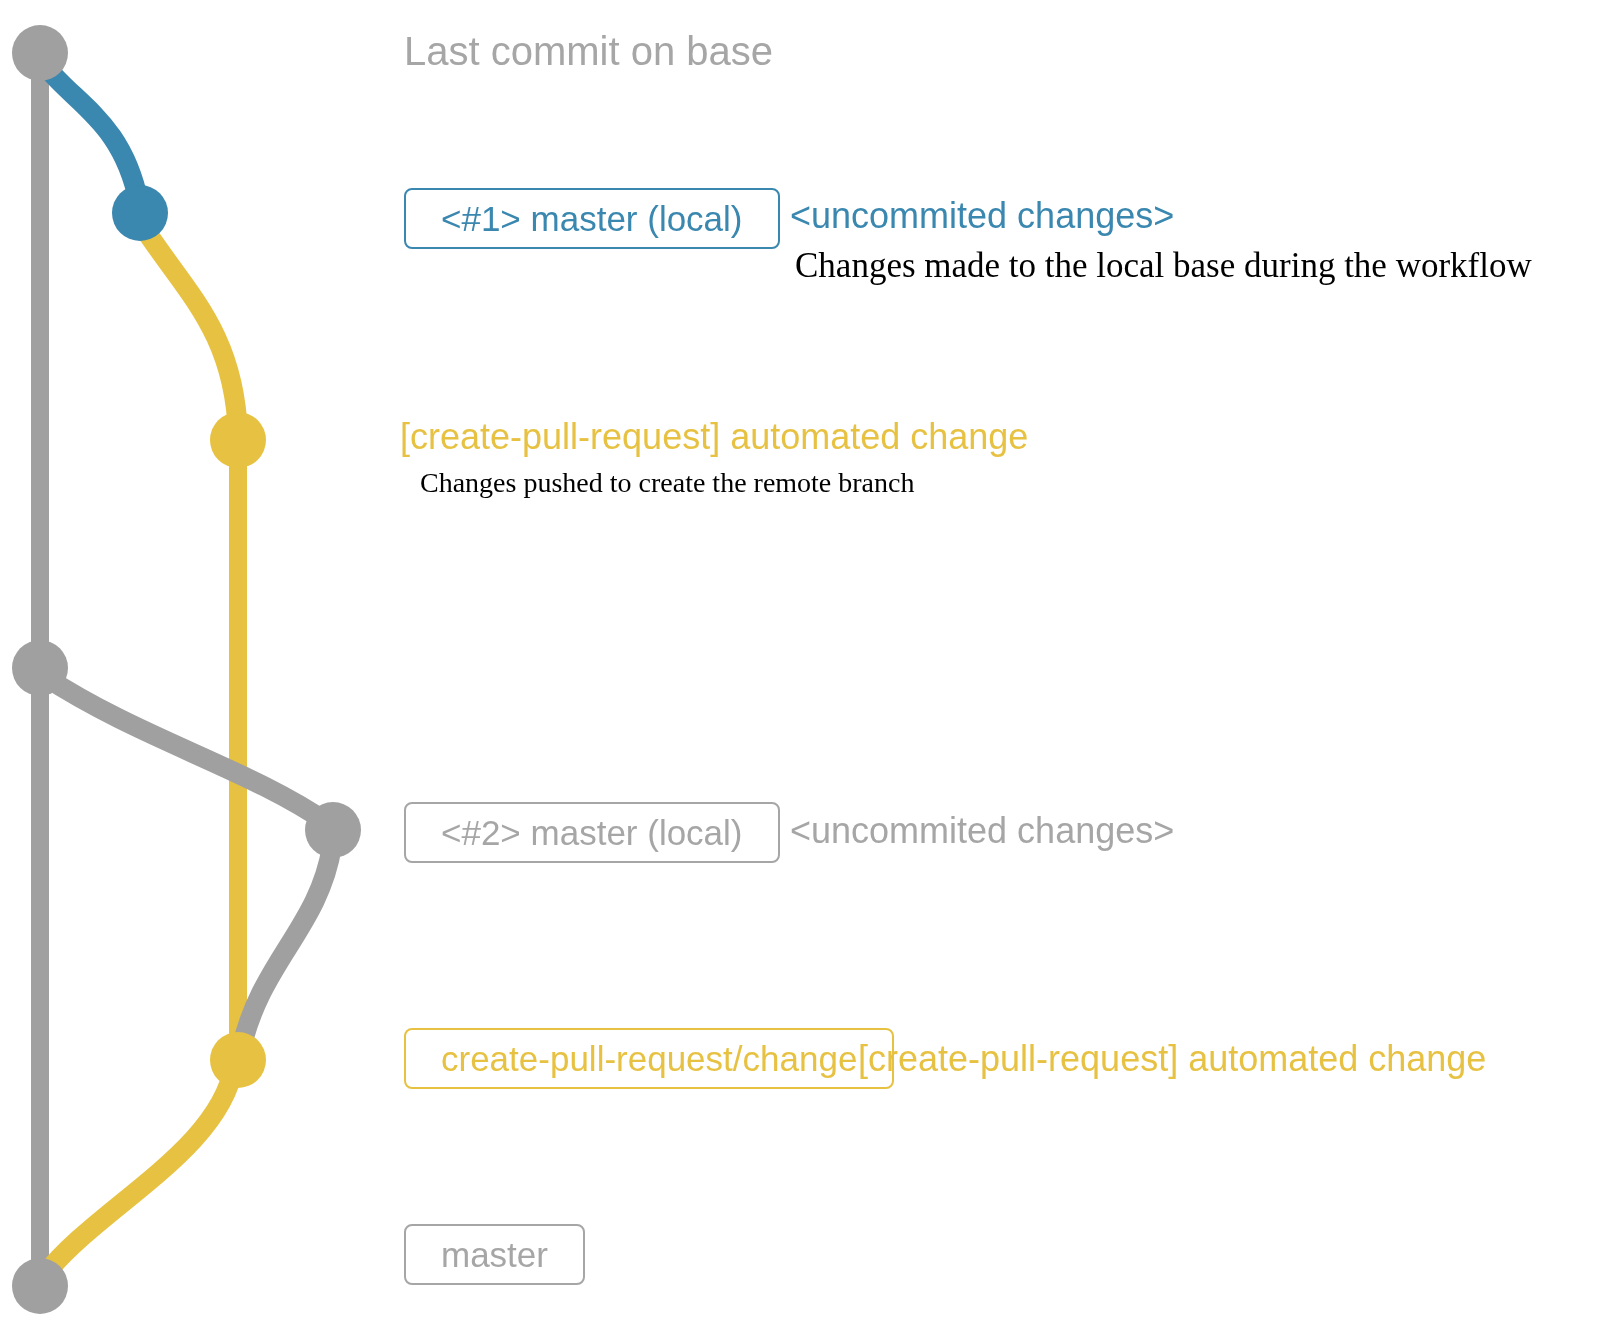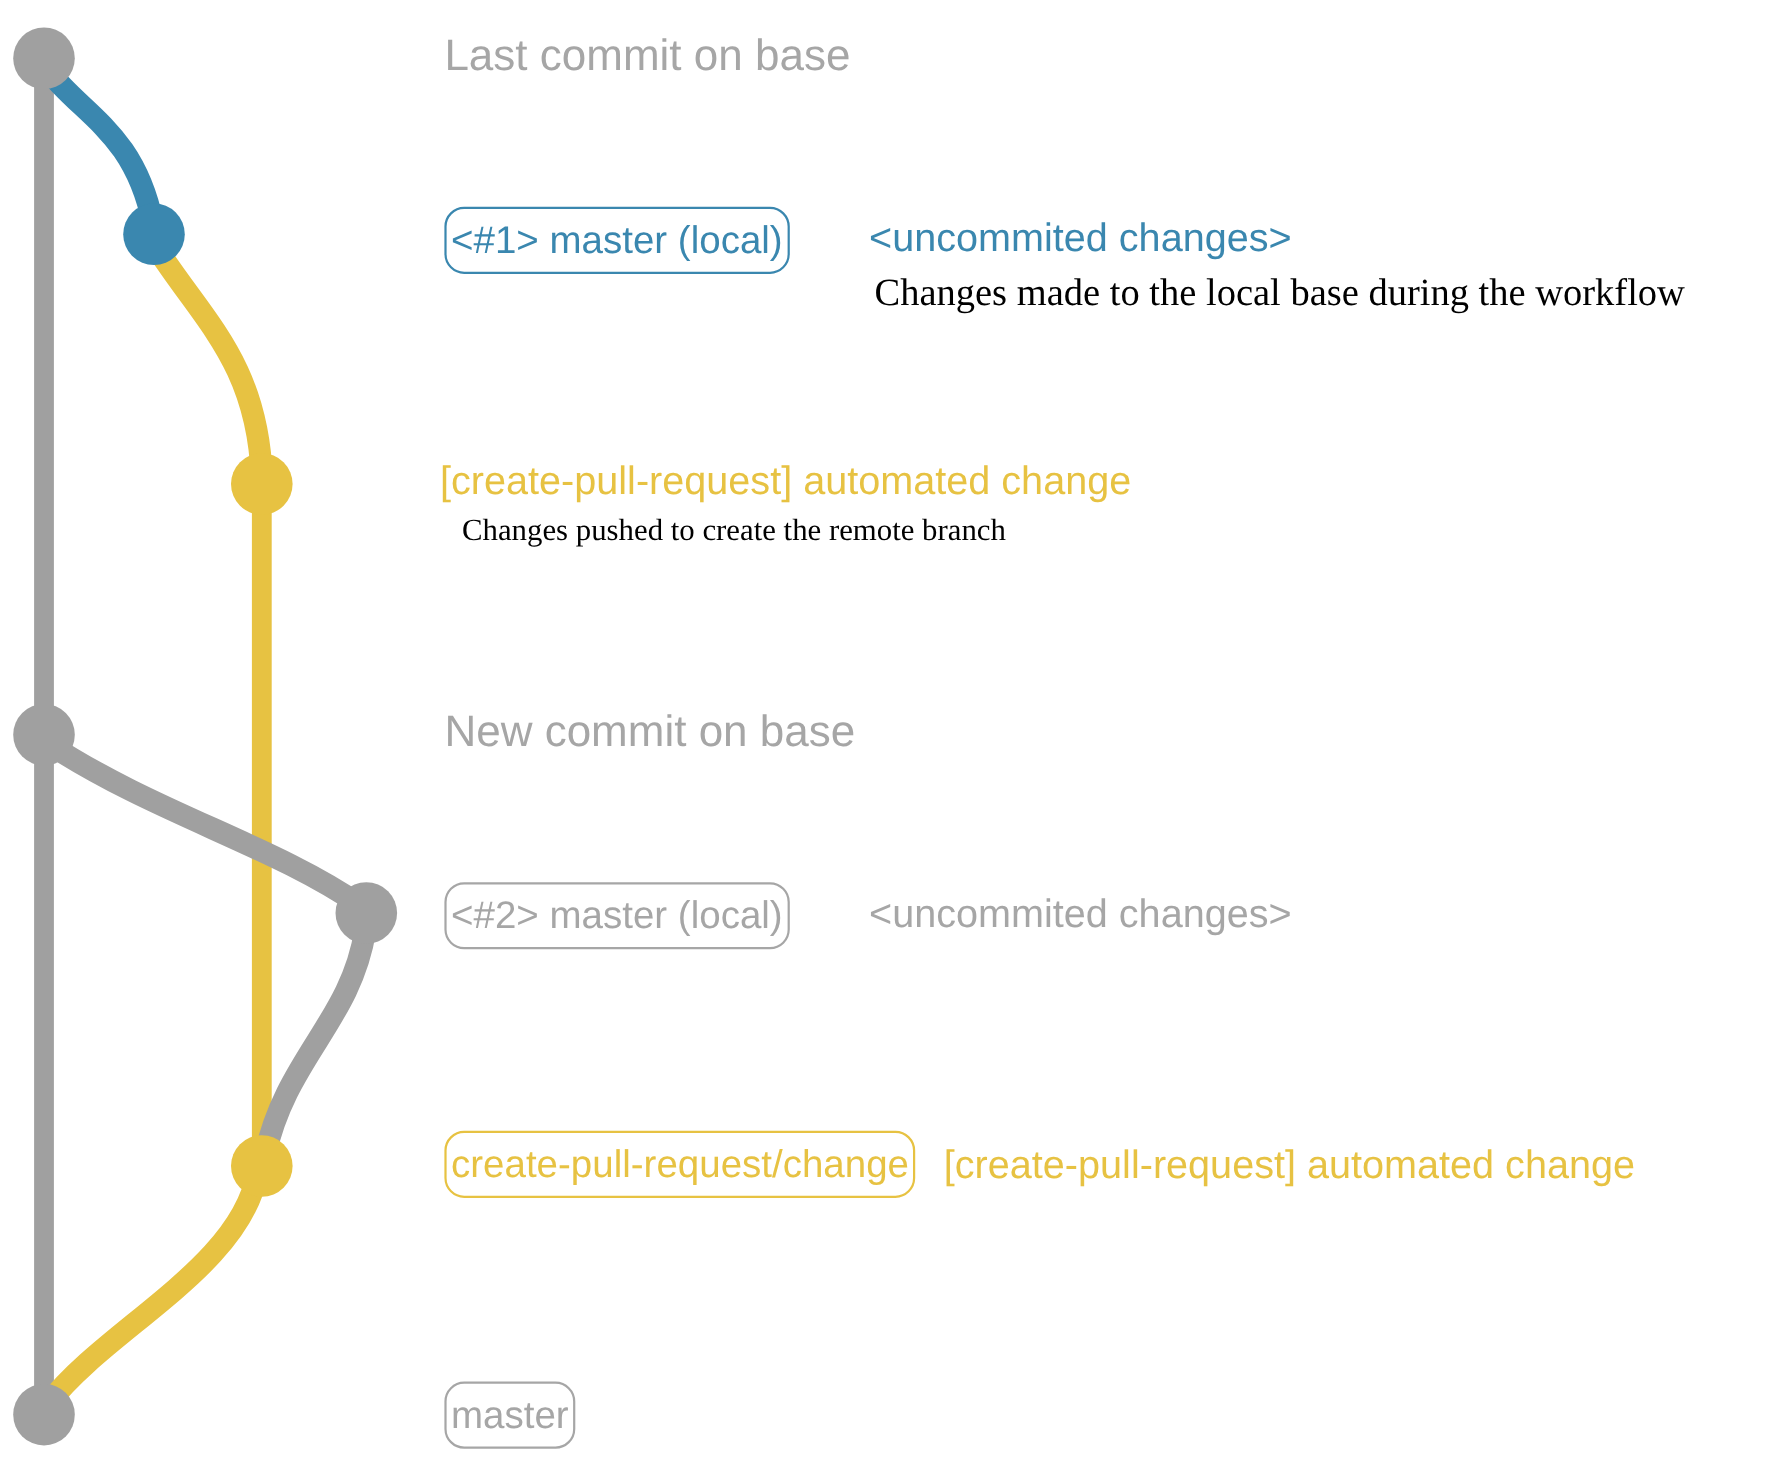--- a/index.html
+++ b/index.html
@@ -45,23 +45,23 @@
     line-height: 1.05;
   }
   .lbl--blue   { color: var(--color-blue); }
   .lbl--yellow { color: var(--color-yellow); }
   .lbl--gray   { color: var(--color-text_gray); }
 
   .badge {
     display: inline-block;
     font-size: 35px;
     line-height: 1;
-    padding: 11px 4px;
+    padding: 11px 35px;
     border: 2.6px solid;
-    border-radius: 18px;
+    border-radius: 8px;
     background: var(--color-background, #ffffff);
   }
   .badge--blue   { color: var(--color-blue);      border-color: var(--color-blue); }
   .badge--yellow { color: var(--color-yellow);    border-color: var(--color-yellow); }
   .badge--gray   { color: var(--color-text_gray); border-color: var(--color-text_gray); }
 
   .desc {
     font-family: "Liberation Serif", serif;
     color: var(--color-ink);
     line-height: 1.05;
@@ -99,23 +99,22 @@
 
   <div class="abs lbl-xl" style="left:404px; top:30px;">Last commit on base</div>
 
   <div class="abs badge badge--blue" style="left:404px; top:188px;">&lt;#1&gt; master (local)</div>
   <div class="abs lbl lbl--blue" style="left:790px; top:197px;">&lt;uncommited changes&gt;</div>
   <div class="abs desc" style="left:795px; top:248px; font-size:35px;text-align:right;">Changes made to the local base during the workflow</div>
 
   <div class="abs lbl lbl--yellow" style="left:400px; top:418px;">[create-pull-request] automated change</div>
   <div class="abs desc" style="left:420px; top:468px; font-size:28px;">Changes pushed to create the remote branch</div>
 
-  <div class="abs lbl-xl" style="left:404px; top:644px;">New commit on base</div>
 
   <div class="abs badge badge--gray" style="left:404px; top:802px;">&lt;#2&gt; master (local)</div>
   <div class="abs lbl lbl--gray" style="left:790px; top:812px;">&lt;uncommited changes&gt;</div>
 
   <div class="abs badge badge--yellow" style="left:404px; top:1028px;">create-pull-request/change</div>
   <div class="abs lbl lbl--yellow" style="left:858px; top:1040px;">[create-pull-request] automated change</div>
 
-  <div class="abs badge badge--gray" style="left:404px; top:1256px;">master</div>
+  <div class="abs badge badge--gray" style="left:404px; top:1224px;">master</div>
 
 </div>
 
 </body></html>

